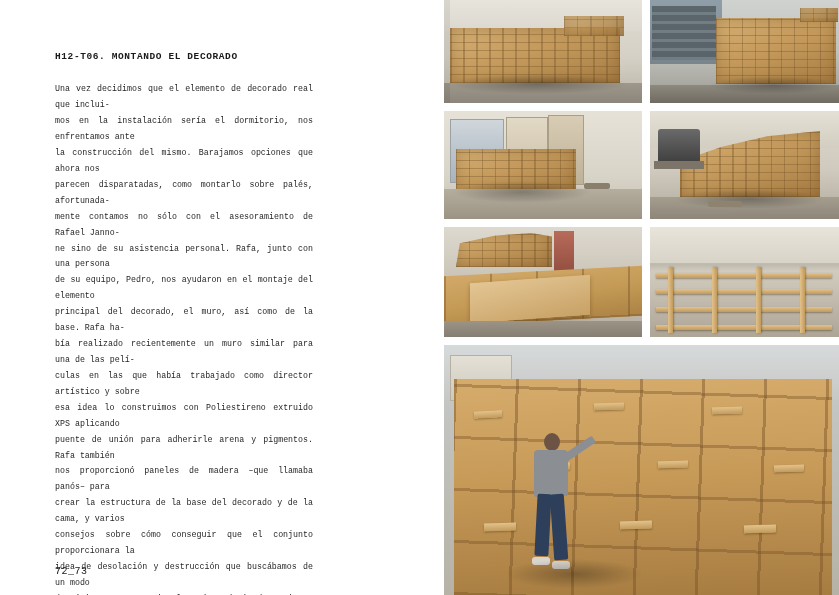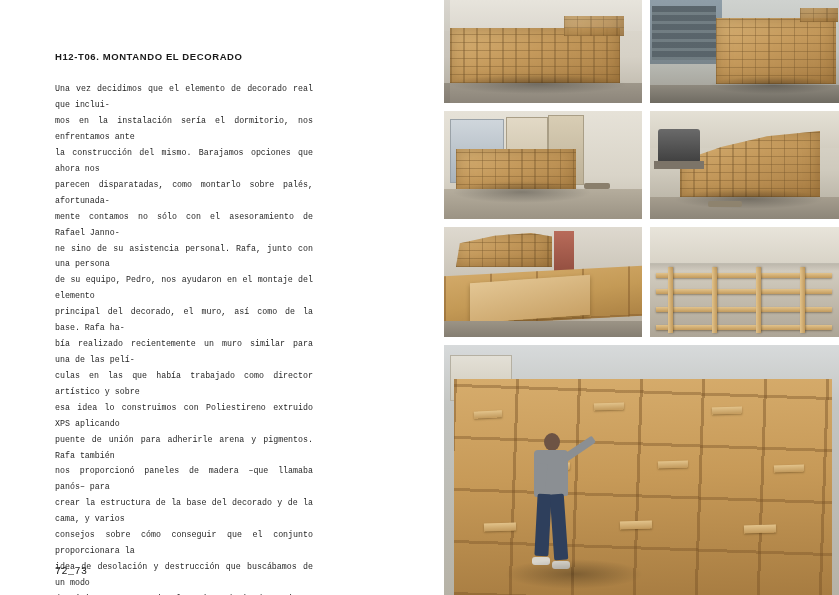--- a/index.html
+++ b/index.html
@@ -17,21 +17,21 @@
   }
 
   
   .text-col {
     position: absolute;
     left: 55px;
     top: 50px;
     width: 258px;
   }
   .doc-heading {
-    font-family: Liberation Sans, sans-serif;
+    font-family: Liberation Mono, monospace;
     font-size: 9.5px;
     letter-spacing: 0.6px;
     color: #1a1a1a;
     margin: 0 0 18px 0;
     line-height: 1.4;
   }
   .doc-body {
     font-family: "Liberation Mono", monospace;
     font-size: 8.3px;
     line-height: 1.92;

